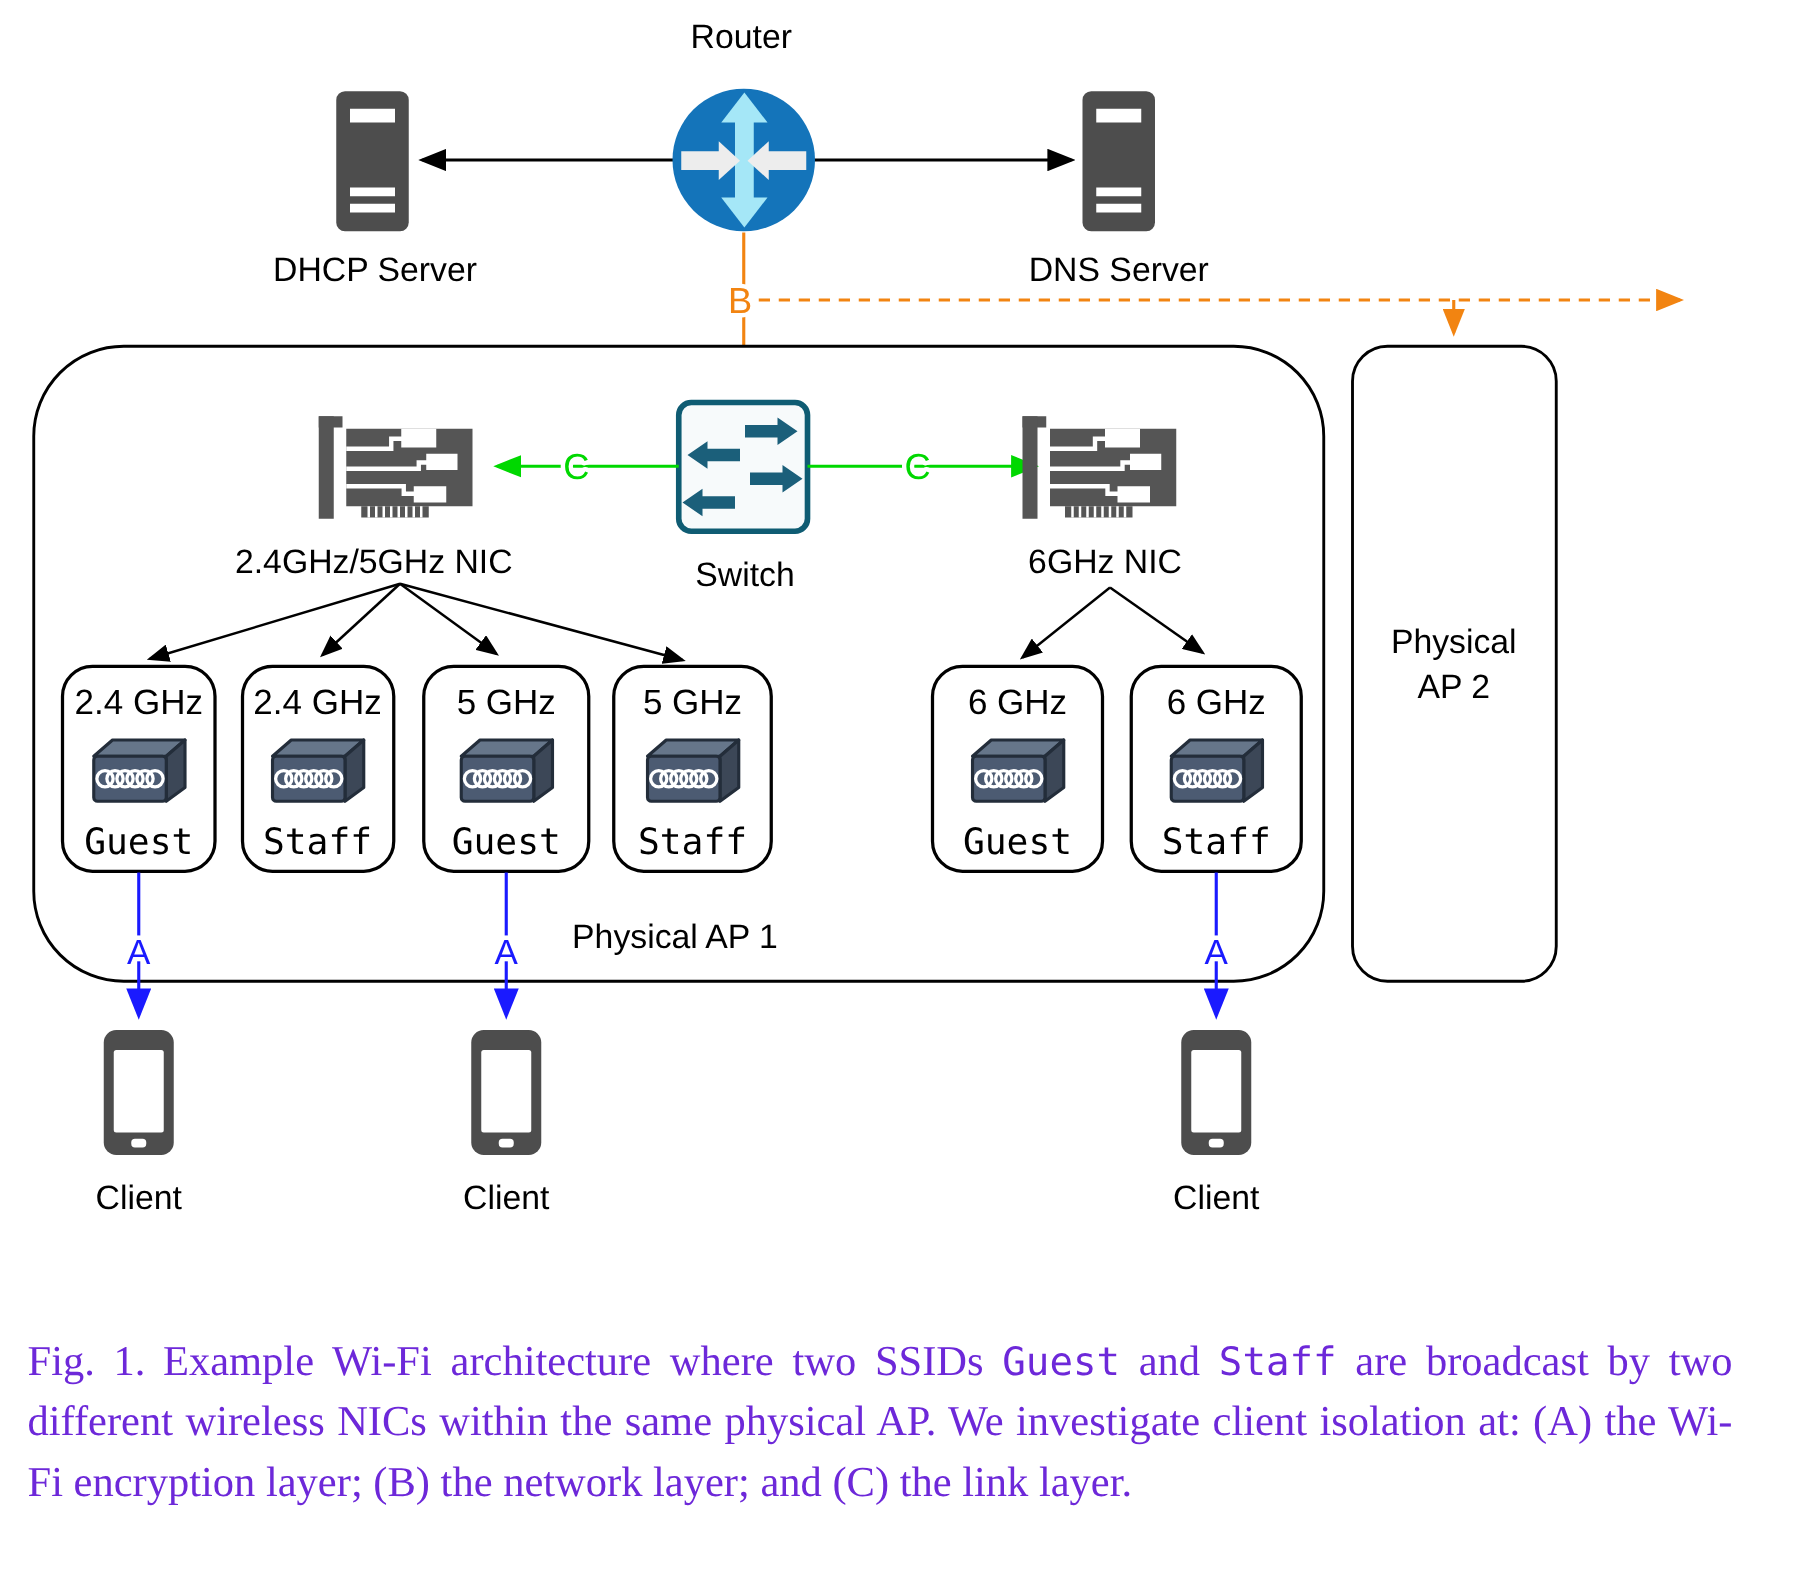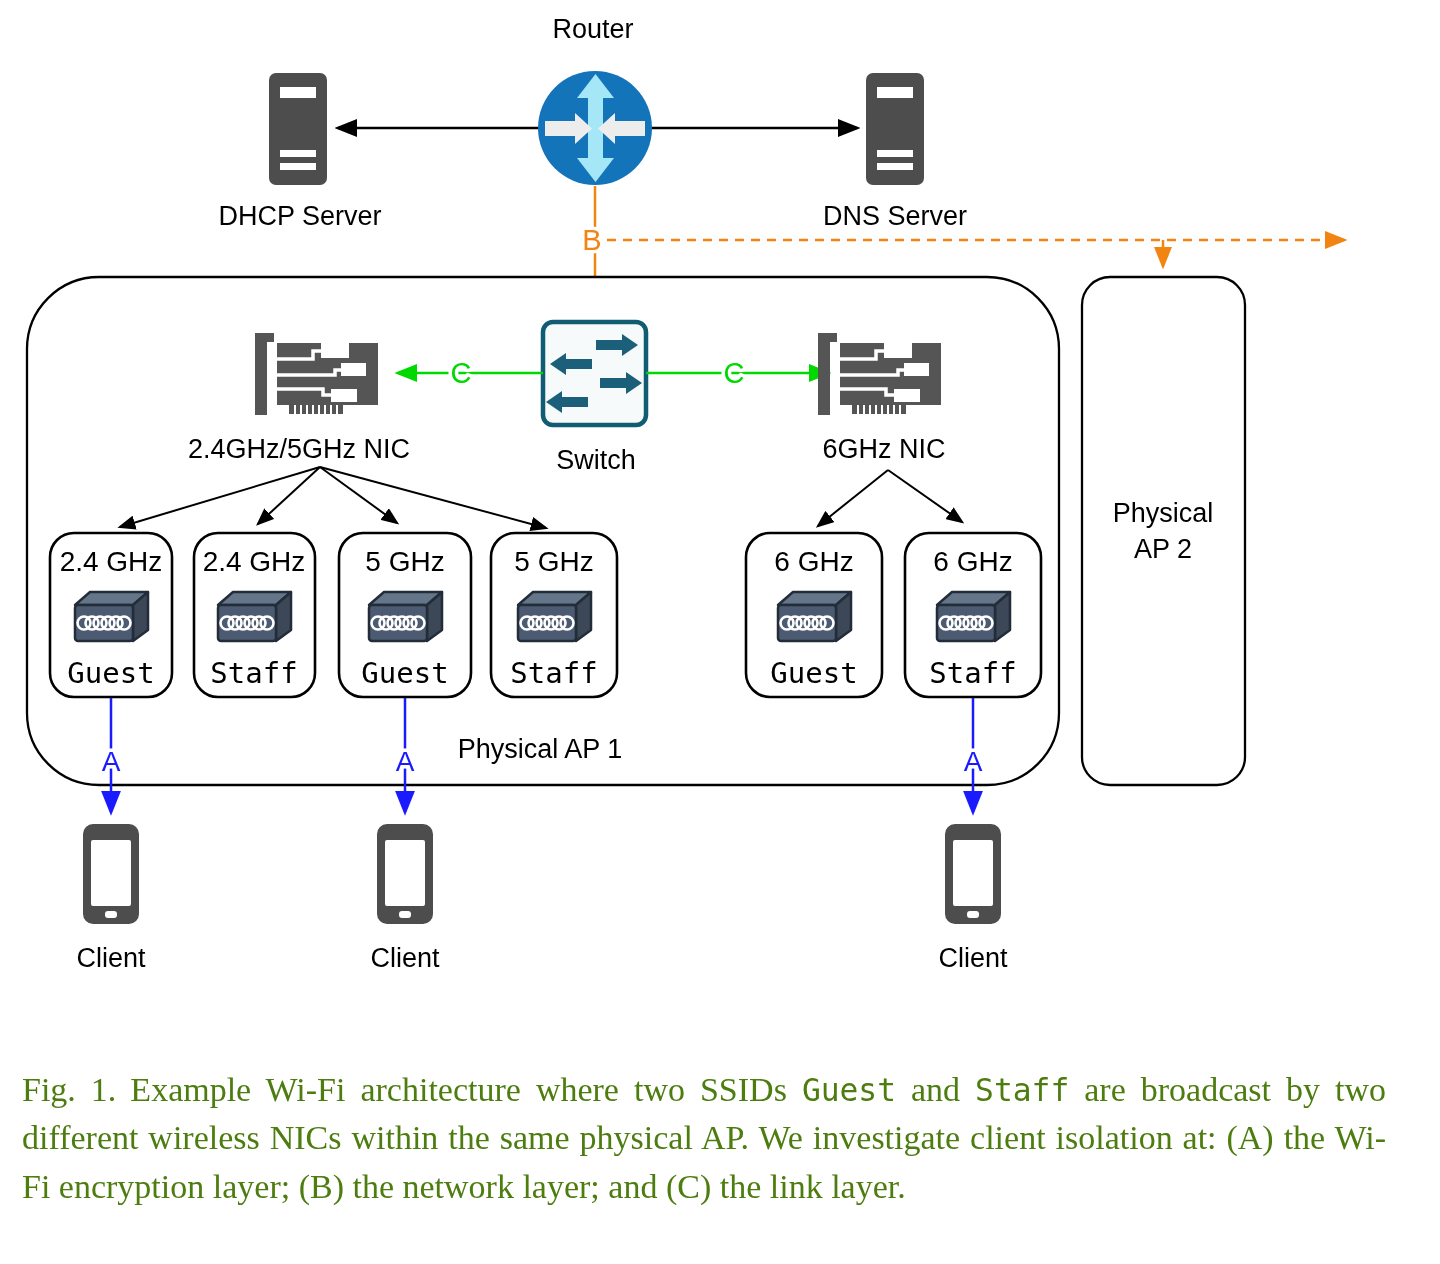--- a/index.html
+++ b/index.html
@@ -10,21 +10,21 @@
   svg text.halo{paint-order:stroke;stroke:#ffffff;stroke-width:7px;stroke-linejoin:round;}
   .lbl{font-size:27px;}
   .band-lbl{font-size:28px;}
   .ssid-lbl{font-size:29px;}
   .orange-lbl{fill:#f28411;font-size:29px;}
   .green-lbl{fill:#00d800;font-size:29px;}
   .blue-lbl{fill:#1a1aff;font-size:28px;}
   #caption{
     position:absolute;left:22px;top:1066px;width:1364px;
     font-family:"Liberation Serif",serif;font-size:34px;line-height:1.42;
-    text-align:justify;color:#4d7c0f;
+    text-align:justify;color:#6d28d9;
   }
   #caption .tt{font-family:"DejaVu Sans Mono","Liberation Mono",monospace;font-size:0.92em;}
   #caption .figlab{margin-right:14px;}
 </style>
 </head>
 <body>
 
 <svg id="figure-canvas" width="1440" height="1010" viewBox="0 0 1440 1010">
   <defs>
     <marker id="mk-black" viewBox="0 0 10 8" refX="8.5" refY="4" markerWidth="9" markerHeight="7.2" orient="auto-start-reverse">

